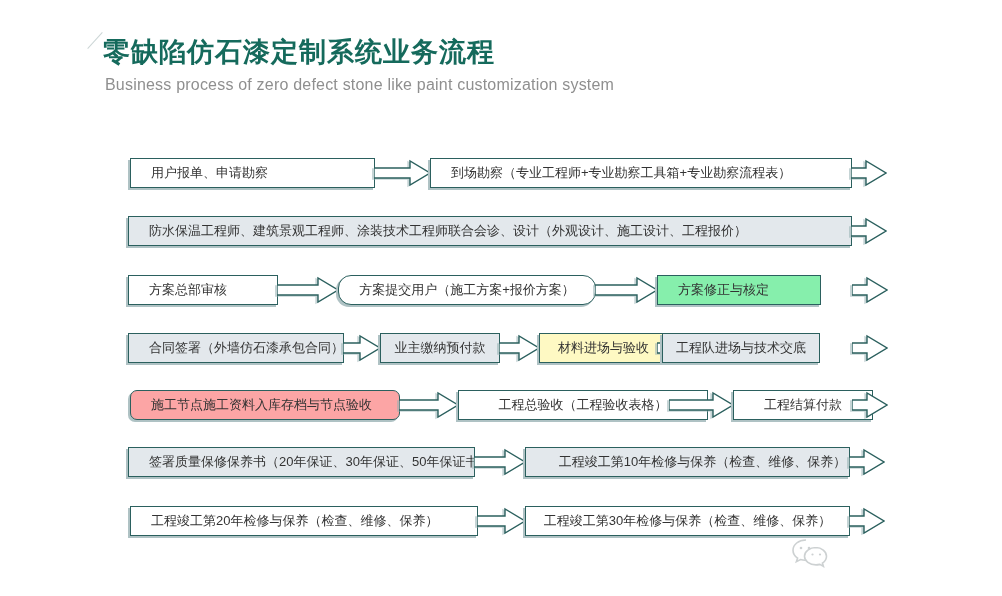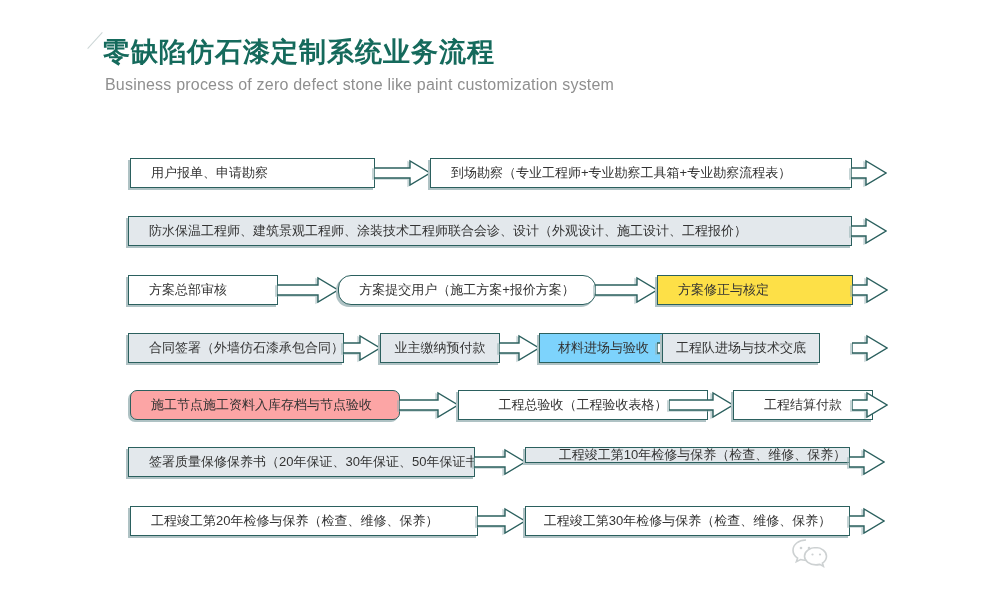--- a/index.html
+++ b/index.html
@@ -69,33 +69,33 @@
         <polygon points="0,11 15,11 15,4 35,16 15,28 15,21 0,21" fill="#ffffff" stroke="#2b605e" stroke-width="1.4"></polygon>
       </svg>
       <div class="flow-box" style="left: 128px; top: 275px; width: 150px; height: 30px; background: rgb(255, 255, 255);">方案总部审核</div>
       <svg class="flow-arrow" width="62" height="32" viewBox="0 0 62 32" style="left: 277px; top: 274px;">
         <polygon points="0,11 41,11 41,4 61,16 41,28 41,21 0,21" fill="#ffffff" stroke="#2b605e" stroke-width="1.4"></polygon>
       </svg>
       <div class="flow-box align-center" style="left: 338px; top: 275px; width: 258px; height: 30px; background: rgb(255, 255, 255); border-radius: 13px;">方案提交用户（施工方案+报价方案）</div>
       <svg class="flow-arrow" width="63" height="32" viewBox="0 0 63 32" style="left: 595px; top: 274px;">
         <polygon points="0,11 42,11 42,4 62,16 42,28 42,21 0,21" fill="#ffffff" stroke="#2b605e" stroke-width="1.4"></polygon>
       </svg>
-      <div class="flow-box" style="left: 657px; top: 275px; width: 196px; height: 30px; background: #fde047;">方案修正与核定</div>
+      <div class="flow-box" style="left: 657px; top: 275px; width: 164px; height: 30px; background: #86efac;">方案修正与核定</div>
       <svg class="flow-arrow" width="36" height="32" viewBox="0 0 36 32" style="left: 852px; top: 274px;">
         <polygon points="0,11 15,11 15,4 35,16 15,28 15,21 0,21" fill="#ffffff" stroke="#2b605e" stroke-width="1.4"></polygon>
       </svg>
       <div class="flow-box" style="left: 128px; top: 333px; width: 216px; height: 30px; background: rgb(227, 232, 236);">合同签署（外墙仿石漆承包合同）</div>
       <svg class="flow-arrow" width="38" height="32" viewBox="0 0 38 32" style="left: 343px; top: 332px;">
         <polygon points="0,11 17,11 17,4 37,16 17,28 17,21 0,21" fill="#ffffff" stroke="#2b605e" stroke-width="1.4"></polygon>
       </svg>
       <div class="flow-box align-center" style="left: 380px; top: 333px; width: 120px; height: 30px; background: rgb(227, 232, 236);">业主缴纳预付款</div>
       <svg class="flow-arrow" width="41" height="32" viewBox="0 0 41 32" style="left: 499px; top: 332px;">
         <polygon points="0,11 20,11 20,4 40,16 20,28 20,21 0,21" fill="#ffffff" stroke="#2b605e" stroke-width="1.4"></polygon>
       </svg>
-      <div class="flow-box align-center" style="left: 539px; top: 333px; width: 129px; height: 30px; background: #7dd3fc;">材料进场与验收</div>
+      <div class="flow-box align-center" style="left: 539px; top: 333px; width: 129px; height: 30px; background: #fef9c3;">材料进场与验收</div>
       <svg class="flow-arrow" width="39" height="32" viewBox="0 0 39 32" style="left: 657px; top: 332px;">
         <polygon points="0,11 18,11 18,4 38,16 18,28 18,21 0,21" fill="#ffffff" stroke="#2b605e" stroke-width="1.4"></polygon>
       </svg>
       <div class="flow-box align-center" style="left: 662px; top: 333px; width: 158px; height: 30px; background: rgb(227, 232, 236);">工程队进场与技术交底</div>
       <svg class="flow-arrow" width="36" height="32" viewBox="0 0 36 32" style="left: 852px; top: 332px;">
         <polygon points="0,11 15,11 15,4 35,16 15,28 15,21 0,21" fill="#ffffff" stroke="#2b605e" stroke-width="1.4"></polygon>
       </svg>
       <div class="flow-box" style="left: 130px; top: 390px; width: 270px; height: 30px; background: #fca5a5; border-radius: 7px;">施工节点施工资料入库存档与节点验收</div>
       <svg class="flow-arrow" width="60" height="32" viewBox="0 0 60 32" style="left: 399px; top: 389px;">
         <polygon points="0,11 39,11 39,4 59,16 39,28 39,21 0,21" fill="#ffffff" stroke="#2b605e" stroke-width="1.4"></polygon>
@@ -105,21 +105,21 @@
         <polygon points="0,11 44,11 44,4 64,16 44,28 44,21 0,21" fill="#ffffff" stroke="#2b605e" stroke-width="1.4"></polygon>
       </svg>
       <div class="flow-box align-center" style="left: 733px; top: 390px; width: 140px; height: 30px; background: rgb(255, 255, 255);">工程结算付款</div>
       <svg class="flow-arrow" width="36" height="32" viewBox="0 0 36 32" style="left: 852px; top: 389px;">
         <polygon points="0,11 15,11 15,4 35,16 15,28 15,21 0,21" fill="#ffffff" stroke="#2b605e" stroke-width="1.4"></polygon>
       </svg>
       <div class="flow-box" style="left: 128px; top: 447px; width: 347px; height: 30px; background: rgb(227, 232, 236);">签署质量保修保养书（20年保证、30年保证、50年保证书）</div>
       <svg class="flow-arrow" width="52" height="32" viewBox="0 0 52 32" style="left: 474px; top: 446px;">
         <polygon points="0,11 31,11 31,4 51,16 31,28 31,21 0,21" fill="#ffffff" stroke="#2b605e" stroke-width="1.4"></polygon>
       </svg>
-      <div class="flow-box align-center" style="left: 525px; top: 447px; width: 325px; height: 16px; background: rgb(227, 232, 236); padding-left: 40px;">工程竣工第10年检修与保养（检查、维修、保养）</div>
+      <div class="flow-box align-center" style="left: 525px; top: 447px; width: 325px; height: 30px; background: rgb(227, 232, 236); padding-left: 40px;">工程竣工第10年检修与保养（检查、维修、保养）</div>
       <svg class="flow-arrow" width="36" height="32" viewBox="0 0 36 32" style="left: 849px; top: 446px;">
         <polygon points="0,11 15,11 15,4 35,16 15,28 15,21 0,21" fill="#ffffff" stroke="#2b605e" stroke-width="1.4"></polygon>
       </svg>
       <div class="flow-box" style="left: 130px; top: 506px; width: 348px; height: 30px; background: rgb(255, 255, 255);">工程竣工第20年检修与保养（检查、维修、保养）</div>
       <svg class="flow-arrow" width="49" height="32" viewBox="0 0 49 32" style="left: 477px; top: 505px;">
         <polygon points="0,11 28,11 28,4 48,16 28,28 28,21 0,21" fill="#ffffff" stroke="#2b605e" stroke-width="1.4"></polygon>
       </svg>
       <div class="flow-box align-center" style="left: 525px; top: 506px; width: 325px; height: 30px; background: rgb(255, 255, 255);">工程竣工第30年检修与保养（检查、维修、保养）</div>
       <svg class="flow-arrow" width="36" height="32" viewBox="0 0 36 32" style="left: 849px; top: 505px;">
         <polygon points="0,11 15,11 15,4 35,16 15,28 15,21 0,21" fill="#ffffff" stroke="#2b605e" stroke-width="1.4"></polygon>

